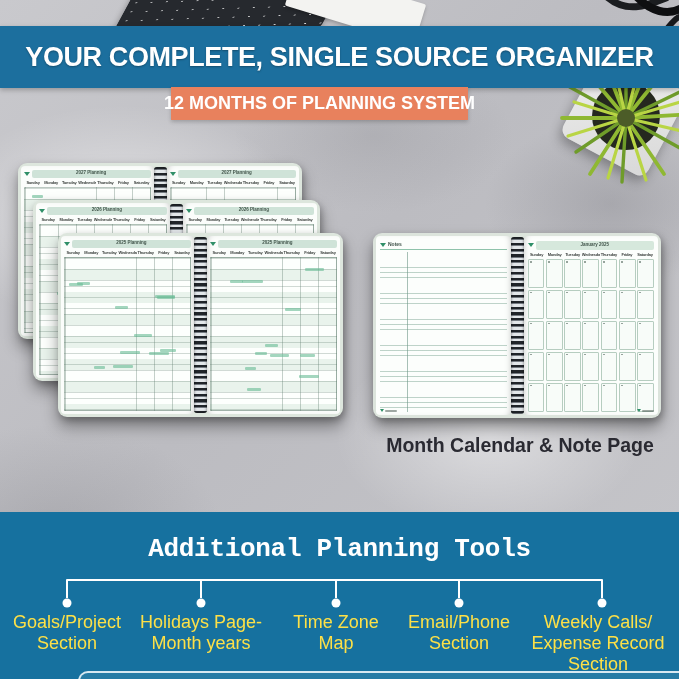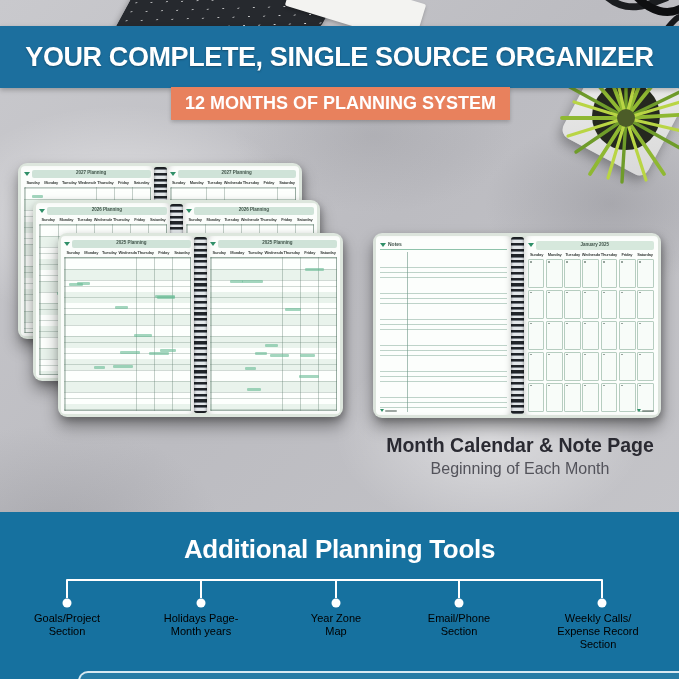--- a/index.html
+++ b/index.html
@@ -26,21 +26,21 @@
   
   .pot{position:absolute;left:576px;top:66px;width:96px;height:96px;background:linear-gradient(145deg,#f0f0ef,#d8d8d8);
     transform:rotate(28deg);border-radius:10px;z-index:1;box-shadow:0 6px 12px rgba(0,0,0,.3);}
   .soil{position:absolute;left:592px;top:82px;width:68px;height:68px;border-radius:50%;background:#25281f;z-index:1;}
   .plant-svg{position:absolute;left:556px;top:56px;z-index:2;}
   
   .banner{position:absolute;left:0;top:26px;width:679px;height:62px;background:#1C6F9E;z-index:6;
     display:flex;align-items:center;justify-content:center;box-shadow:0 2px 5px rgba(0,0,0,.25);}
   .banner span{color:#fff;font-weight:bold;font-size:27px;letter-spacing:-0.4px;
     text-shadow:0 1px 2px rgba(0,0,0,.3);white-space:nowrap;}
-  .badge{position:absolute;left:171px;top:87px;width:339px;height:33px;background:#E8815D;z-index:6;
+  .badge{position:absolute;left:171px;top:87px;width:297px;height:33px;background:#E8815D;z-index:6;
     display:flex;align-items:center;justify-content:center;box-shadow:0 2px 4px rgba(0,0,0,.2);}
   .badge span{color:#fff;font-weight:bold;font-size:18px;letter-spacing:0;white-space:nowrap;}
   
   .planner{position:absolute;display:flex;background:#dde6dd;border-radius:9px;padding:3px;
     box-shadow:0 9px 16px rgba(0,0,0,.38), 2px 3px 6px rgba(0,0,0,.22);box-sizing:border-box;}
   #pl-back{left:18px;top:163px;width:284px;height:176px;z-index:2;}
   #pl-mid {left:33px;top:200px;width:287px;height:181px;z-index:3;}
   #pl-front{left:58px;top:233px;width:285px;height:184px;z-index:4;}
   .pl-page{flex:1;min-width:0;display:flex;flex-direction:column;background:#fbfdfb;border-radius:4px;
     padding:3px 3px 3px;box-sizing:border-box;}
@@ -89,23 +89,23 @@
   .funnel.sm{border-left-width:2px;border-right-width:2px;border-top-width:3.5px;}
   
   .caption{position:absolute;text-align:center;z-index:5;}
   .cap-left{left:25px;top:434px;width:330px;}
   .cap-right{left:370px;top:434px;width:300px;text-align:center;}
   .cap-title{font-size:19.5px;font-weight:bold;color:#2a2a32;line-height:1.15;}
   .cap-sub{font-size:16px;color:#53535b;margin-top:4px;line-height:1.1;}
   
   .tools{position:absolute;left:0;top:512px;width:679px;height:167px;background:#16719F;z-index:6;}
   .tools-title{position:absolute;left:0;top:22px;width:100%;text-align:center;color:#fff;
-    font-weight:bold;font-size:26px;letter-spacing:-0.3px;}
+    font-weight:bold;font-size:26px;letter-spacing:-0.3px;font-family:Liberation Mono, monospace;}
   .bracket{position:absolute;left:0;top:0;width:679px;height:120px;}
-  .tool-label{position:absolute;top:100px;text-align:center;color:#000000;font-size:11px;
+  .tool-label{position:absolute;top:100px;text-align:center;color:#fde047;font-size:18px;
     line-height:1.17;white-space:pre-line;}
   .tl-1{left:2px;width:130px;} .tl-2{left:126px;width:150px;} .tl-3{left:276px;width:120px;}
   .tl-4{left:389px;width:140px;text-align:center;} .tl-5{left:513px;width:170px;}
   .next-card{position:absolute;left:78px;top:671px;width:620px;height:16px;
     border:2px solid #d7e8f1;border-bottom:none;border-radius:10px 10px 0 0;
     background:rgba(255,255,255,.07);z-index:7;}
 </style>
 </head>
 <body>
 
@@ -423,21 +423,20 @@
         </div>
       <div class="corner-logo r">
         <span class="funnel sm"></span>
         <span class="logo-word"></span>
       </div>
     </div>
   </div>
 
   <div class="caption cap-right">
     <div class="cap-title">Month Calendar &amp; Note Page</div>
-    <div class="cap-sub">Beginning of Each Month</div>
   </div>
 
   <div class="tools">
     <div class="tools-title">Additional Planning Tools</div>
     <svg class="bracket" viewBox="0 0 679 120">
       <g stroke="#fff" stroke-width="2" fill="none" stroke-linejoin="round">
         <path d="M67 86 L67 68 L602 68 L602 86"></path>
         <path d="M201 68 L201 86"></path>
           <path d="M336 68 L336 86"></path>
           <path d="M459 68 L459 86"></path>
@@ -447,21 +446,21 @@
           <circle cx="201" cy="91" r="4.5"></circle>
           <circle cx="336" cy="91" r="4.5"></circle>
         <circle cx="459" cy="91" r="4.5"></circle>
           <circle cx="602" cy="91" r="4.5"></circle>
       </g>
     </svg>
     <div class="tool-label tl-1">Goals/Project
 Section</div>
     <div class="tool-label tl-2">Holidays Page-
 Month years</div>
-    <div class="tool-label tl-3">Year Zone
+    <div class="tool-label tl-3">Time Zone
 Map</div>
     <div class="tool-label tl-4">Email/Phone
 Section</div>
     <div class="tool-label tl-5">Weekly Calls/
 Expense Record
 Section</div>
   </div>
   <div class="next-card"></div>
 
 </div>

